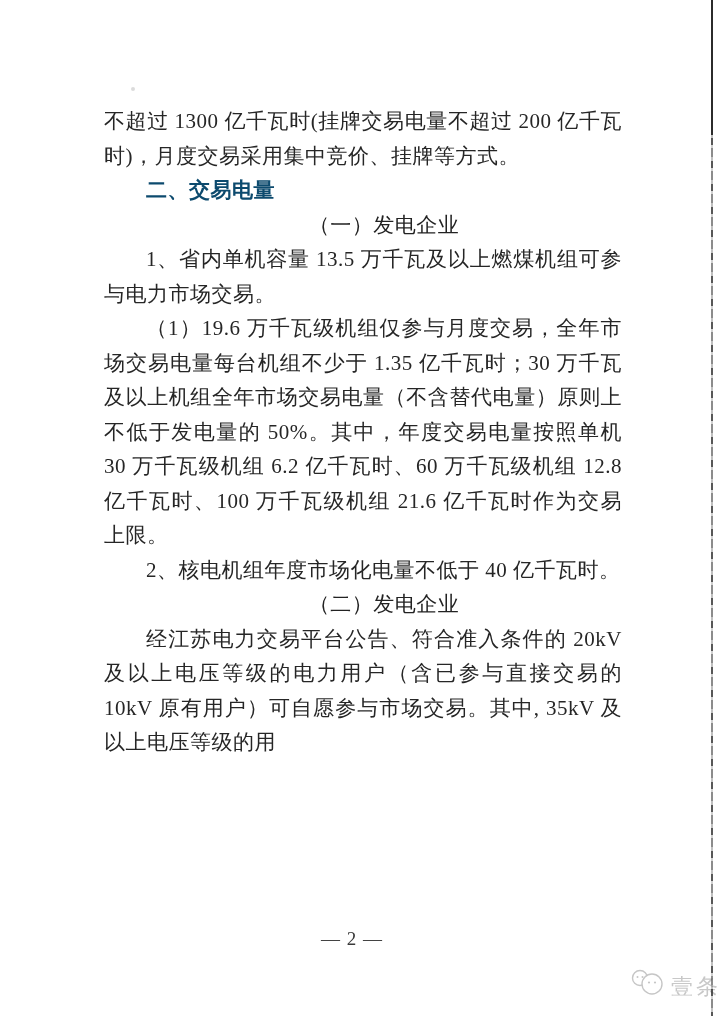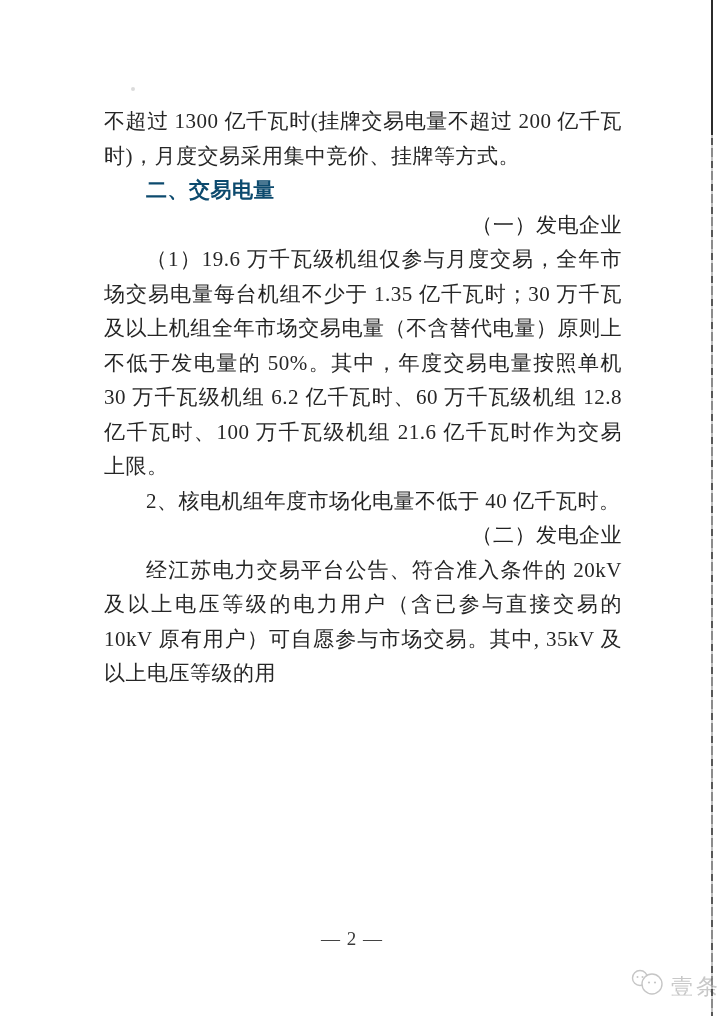--- a/index.html
+++ b/index.html
@@ -27,21 +27,21 @@
   .no-indent { text-indent: 0; }
   .h-bold {
     font-family: "DejaVu Sans", sans-serif;
     font-weight: 700;
     color: #0c4a6e;
     text-align: left;
   }
   .h-kaiti {
     font-family: "DejaVu Serif", serif;
     color: #222222;
-    text-align: right;
+    text-align: center;
   }
   .page-num {
     position: absolute;
     top: 928px;
     left: 0;
     width: 704px;
     text-align: center;
     font-size: 19px;
     color: #3a3a3a;
     letter-spacing: 1px;
@@ -96,20 +96,21 @@
 </style>
 </head>
 <body>
 
 <div class="page">
 
   <div class="content">
     <p class="para no-indent">不超过 1300 亿千瓦时(挂牌交易电量不超过 200 亿千瓦时)，月度交易采用集中竞价、挂牌等方式。</p>
     <p class="para h-bold">二、交易电量</p>
     <p class="para h-kaiti">（一）发电企业</p>
+    <p class="para">1、省内单机容量 13.5 万千瓦及以上燃煤机组可参与电力市场交易。</p>
     <p class="para">（1）19.6 万千瓦级机组仅参与月度交易，全年市场交易电量每台机组不少于 1.35 亿千瓦时；30 万千瓦及以上机组全年市场交易电量（不含替代电量）原则上不低于发电量的 50%。其中，年度交易电量按照单机 30 万千瓦级机组 6.2 亿千瓦时、60 万千瓦级机组 12.8 亿千瓦时、100 万千瓦级机组 21.6 亿千瓦时作为交易上限。</p>
     <p class="para">2、核电机组年度市场化电量不低于 40 亿千瓦时。</p>
     <p class="para h-kaiti">（二）发电企业</p>
     <p class="para">经江苏电力交易平台公告、符合准入条件的 20kV 及以上电压等级的电力用户（含已参与直接交易的 10kV 原有用户）可自愿参与市场交易。其中, 35kV 及以上电压等级的用</p>
   </div>
 
   <div class="page-num">— 2 —</div>
 
   <div class="watermark">
     <span>

